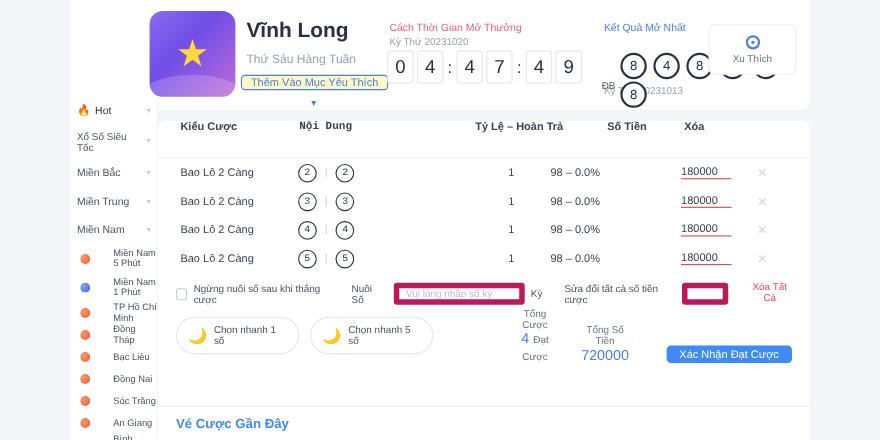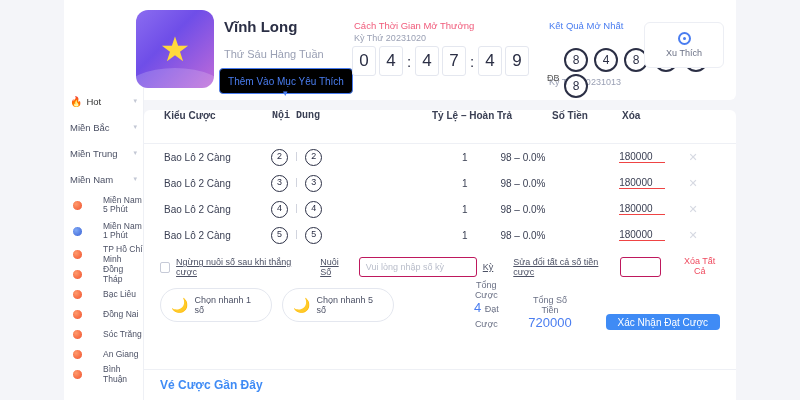--- a/index.html
+++ b/index.html
@@ -32,32 +32,32 @@
   .logo-star {
     position: absolute; left: 50%; top: 50%; transform: translate(-50%,-50%);
     color: #ffd93b; font-size: 34px; line-height: 1;
   }
   .logo-arc {
     position:absolute; left:-12px; bottom:-26px; width:102px; height:46px;
     border-radius: 50%; background: rgba(255,255,255,.18);
   }
   .title {
     position: absolute; left: 160px; top: 18px;
-    font-size: 15px; font-weight: bold; color: #2b2f45;
+    font-size: 19px; font-weight: bold; color: #2b2f45;
   }
   .subtitle {
     position: absolute; left: 160px; top: 48px;
     font-size: 11px; color: #9aa0b4;
   }
   .fav-btn {
-    position: absolute; left: 155px; top: 68px; width: 134px; height: 26px;
+    position: absolute; left: 155px; top: 68px; width: 134px; height: 14px;
     border: 1px solid #4a7df0; border-radius: 4px;
     color: #4a7df0; font-size: 10px;
     display: flex; align-items: center; justify-content: center;
-    background: #000000; cursor: pointer;
+    background: #fef9c3; cursor: pointer;
   }
   .fav-dot { position:absolute; left:219px; top:88px; color:#4a7df0; font-size:9px; }
 
   .cd-label {
     position: absolute; left: 290px; top: 20px;
     font-size: 9.5px; color: #f05a7a;
   }
   .cd-sub {
     position: absolute; left: 290px; top: 33px;
     font-size: 9px; color: #9aa0b4;
@@ -161,24 +161,24 @@
   }
   .del { color:#d6d9e2; font-size:11px; cursor:pointer; }
 
   
   .optrow {
     display:flex; align-items:center; height: 30px; padding: 0 16px; gap:6px;
     font-size:9.5px; color:#4c5165; margin-top: 4px;
   }
   .cbx { width:11px;height:11px;border:1px solid #c6cad7;border-radius:2px;background:#fff; }
   .inp {
-    height: 20px; border:1px solid #be185d; border-radius:3px; background:#fff;
+    height: 20px; border:5px solid #be185d; border-radius:3px; background:#fff;
     font-size:9px; color:#b9bdca; display:flex; align-items:center; padding:0 6px;
   }
-  .lbl-sm { font-size:9px; color:#4c5165;text-decoration:underline; }
+  .lbl-sm { font-size:9px; color:#4c5165; }
   .del-all { color:#ef4a5e; font-size:9px; line-height:1.1; text-align:center; cursor:pointer; }
 
   
   .qrow { display:flex; align-items:center; height: 46px; padding: 0 16px; gap: 10px; }
   .qbtn {
     width: 122px; height: 34px; border:1px solid #e4e7ef; border-radius:18px;
     background:#fff; display:flex; align-items:center; gap:6px; padding: 0 10px;
     font-size:9px; color:#4c5165; cursor:pointer; line-height:1.15;
   }
   .moon { color:#f3c94a; font-size:14px; }
@@ -245,20 +245,24 @@
           <i></i>
         </div>
       <div class="trend-txt">Xu Thích</div>
     </div>
   </div>
 
   <div class="sidebar">
     <div class="sb-item sb-hot">
       <span class="fire">🔥</span>
       <span>Hot</span>
+      <span class="cv">▾</span>
+    </div>
+    <div class="sb-item sb-sub">
+      <span>Xổ Số Siêu Tốc</span>
       <span class="cv">▾</span>
     </div>
     <div class="sb-item">
       <span>Miền Bắc</span>
       <span class="cv">▾</span>
     </div>
     <div class="sb-item">
       <span>Miền Trung</span>
       <span class="cv">▾</span>
     </div>

